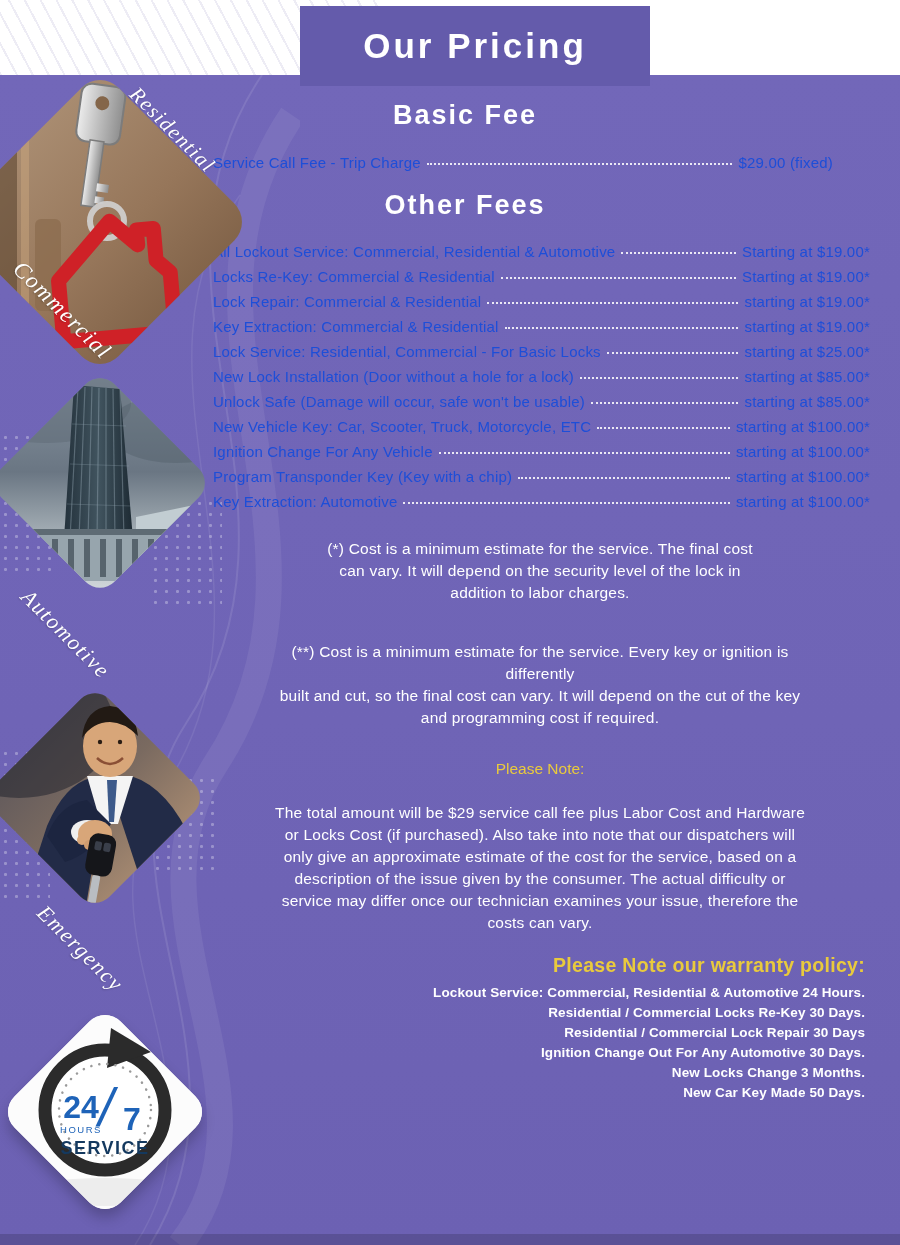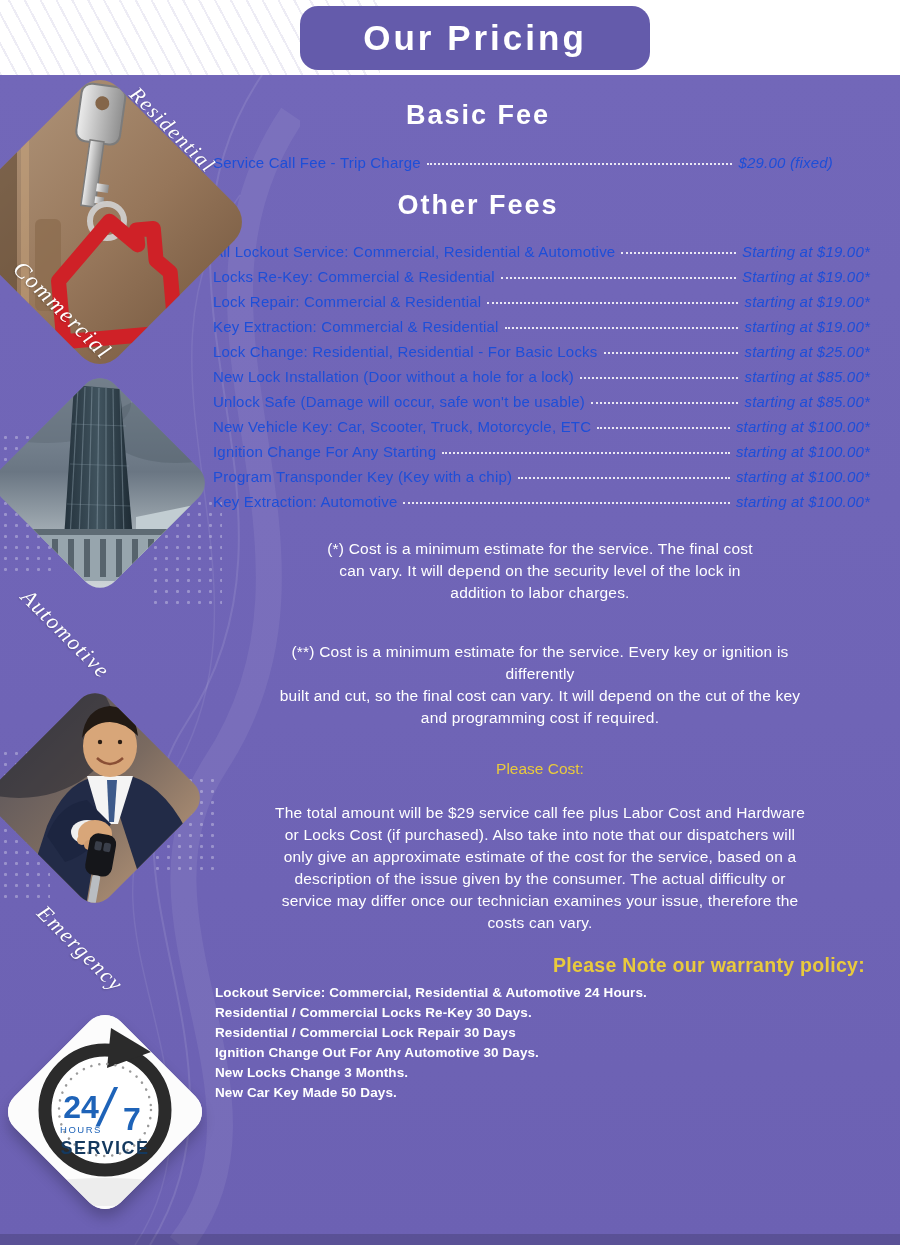--- a/index.html
+++ b/index.html
@@ -5,22 +5,22 @@
   html,body{margin:0;padding:0;background:#ffffff;}
   .page{
     position:relative;width:900px;height:1245px;overflow:hidden;background:#ffffff;
     font-family:"Liberation Sans",sans-serif;color:#ffffff;
   }
   
   .top-band{position:absolute;left:0;top:0;width:900px;height:75px;background:#ffffff;}
   .pinstripes{position:absolute;left:0;top:0;width:380px;height:75px;
     background:repeating-linear-gradient(62deg,rgba(110,100,170,0.12) 0 2px,transparent 2px 14px);}
   .title-box{
-    position:absolute;left:300px;top:6px;width:350px;height:64px;background:#645bab;
-    display:flex;align-items:center;justify-content:center;z-index:6;border-radius:18px;
+    position:absolute;left:300px;top:6px;width:350px;height:80px;background:#645bab;
+    display:flex;align-items:center;justify-content:center;z-index:6;
   }
   .title-box h1{
     margin:0;font-size:35px;font-weight:bold;letter-spacing:3px;color:#ffffff;
     font-family:"Liberation Sans",sans-serif;
   }
   
   .body-bg{position:absolute;left:0;top:75px;width:900px;height:1170px;
     background:linear-gradient(180deg,#7267b9 0%,#6f64b6 55%,#6c61b3 100%);}
   .bottom-shade{position:absolute;left:0;bottom:0;width:900px;height:11px;background:rgba(0,0,0,0.16);}
   .wave-pattern{position:absolute;left:0;top:75px;pointer-events:none;}
@@ -47,44 +47,44 @@
     position:absolute;z-index:5;transform-origin:0 0;transform:rotate(45deg);
     font-family:"Liberation Serif",serif;font-style:italic;color:#ffffff;
     letter-spacing:1.5px;text-shadow:0 1px 2px rgba(0,0,0,0.25);white-space:nowrap;
   }
   .lbl-residential{left:142px;top:82px;font-size:21px;}
   .lbl-commercial{left:26px;top:256px;font-size:23px;}
   .lbl-automotive{left:34px;top:584px;font-size:22px;}
   .lbl-emergency{left:50px;top:900px;font-size:22px;}
   
   .sec-heading{
-    position:absolute;left:223px;width:510px;text-align:center;
+    position:absolute;left:210px;width:510px;text-align:center;
     font-size:27px;font-weight:bold;letter-spacing:2px;color:#ffffff;z-index:3;
   }
   .h-basic{top:100px;}
   .h-other{top:190px;}
   .fee-block{position:absolute;z-index:3;}
   .basic-rows{left:213px;top:154px;width:620px;}
   .other-rows{left:213px;top:243px;width:657px;}
   .fee-row{display:flex;align-items:baseline;height:25px;font-size:15px;letter-spacing:0.2px;color:#1d4ed8;}
   .fee-label{white-space:nowrap;}
   .leader{flex:1;border-bottom:2px dotted rgba(255,255,255,0.85);margin:0 6px;transform:translateY(-3px);min-width:14px;}
-  .fee-value{white-space:nowrap;font-style:italic;}
+  .fee-value{white-space:nowrap;}
   .note{
     position:absolute;z-index:3;text-align:center;white-space:pre-line;
     font-size:15.5px;line-height:22px;color:#ffffff;letter-spacing:0.2px;
   }
   .note-star{left:215px;top:538px;width:650px;}
   .note-dstar{left:205px;top:641px;width:670px;}
   .pn-heading{position:absolute;left:215px;top:760px;width:650px;text-align:center;
     font-size:15.5px;color:#e9ca3d;z-index:3;}
   .pn-body{left:205px;top:782px;width:670px;margin-top:20px;}
   .warranty-heading{position:absolute;left:215px;top:954px;width:650px;text-align:right;
     font-size:19.5px;font-weight:bold;color:#e9ca3d;letter-spacing:0.3px;z-index:3;}
-  .warranty-lines{position:absolute;left:215px;top:983px;width:650px;text-align:left;z-index:3;}
+  .warranty-lines{position:absolute;left:215px;top:983px;width:650px;text-align:right;z-index:3;}
   .warranty-line{font-size:13.5px;line-height:20px;font-weight:bold;color:#ffffff;letter-spacing:0.1px;}
 </style>
 </head>
 <body>
 
 <div class="page">
 
   <div class="body-bg"></div>
 
   <svg class="wave-pattern" width="300" height="1170" viewBox="0 0 300 1170">
@@ -290,21 +290,21 @@
         <span class="fee-value">starting at $19.00*</span>
       </div>
 
       <div class="fee-row">
         <span class="fee-label">Key Extraction: Commercial &amp; Residential</span>
         <span class="leader"></span>
         <span class="fee-value">starting at $19.00*</span>
       </div>
 
       <div class="fee-row">
-        <span class="fee-label">Lock Change: Residential, Residential - For Basic Locks</span>
+        <span class="fee-label">Lock Service: Residential, Commercial - For Basic Locks</span>
         <span class="leader"></span>
         <span class="fee-value">starting at $25.00*</span>
       </div>
 
       <div class="fee-row">
         <span class="fee-label">New Lock Installation (Door without a hole for a lock)</span>
         <span class="leader"></span>
         <span class="fee-value">starting at $85.00*</span>
       </div>
 
@@ -314,21 +314,21 @@
         <span class="fee-value">starting at $85.00*</span>
       </div>
 
       <div class="fee-row">
         <span class="fee-label">New Vehicle Key: Car, Scooter, Truck, Motorcycle, ETC</span>
         <span class="leader"></span>
         <span class="fee-value">starting at $100.00*</span>
       </div>
 
       <div class="fee-row">
-        <span class="fee-label">Ignition Change For Any Starting</span>
+        <span class="fee-label">Ignition Change For Any Vehicle</span>
         <span class="leader"></span>
         <span class="fee-value">starting at $100.00*</span>
       </div>
 
       <div class="fee-row">
         <span class="fee-label">Program Transponder Key (Key with a chip)</span>
         <span class="leader"></span>
         <span class="fee-value">starting at $100.00*</span>
       </div>
 
@@ -340,21 +340,21 @@
     </div>
 
   <div class="note note-dstar">(**) Cost is a minimum estimate for the service. Every key or ignition is
 differently
 built and cut, so the final cost can vary. It will depend on the cut of the key
 and programming cost if required.</div>
   <div class="note note-star">(*) Cost is a minimum estimate for the service. The final cost
 can vary. It will depend on the security level of the lock in
 addition to labor charges.</div>
 
-  <div class="pn-heading">Please Cost:</div>
+  <div class="pn-heading">Please Note:</div>
   <div class="note pn-body">The total amount will be $29 service call fee plus Labor Cost and Hardware
 or Locks Cost (if purchased). Also take into note that our dispatchers will
 only give an approximate estimate of the cost for the service, based on a
 description of the issue given by the consumer. The actual difficulty or
 service may differ once our technician examines your issue, therefore the
 costs can vary.</div>
 
   <div class="warranty-heading">Please Note our warranty policy:</div>
   <div class="warranty-lines">
 

